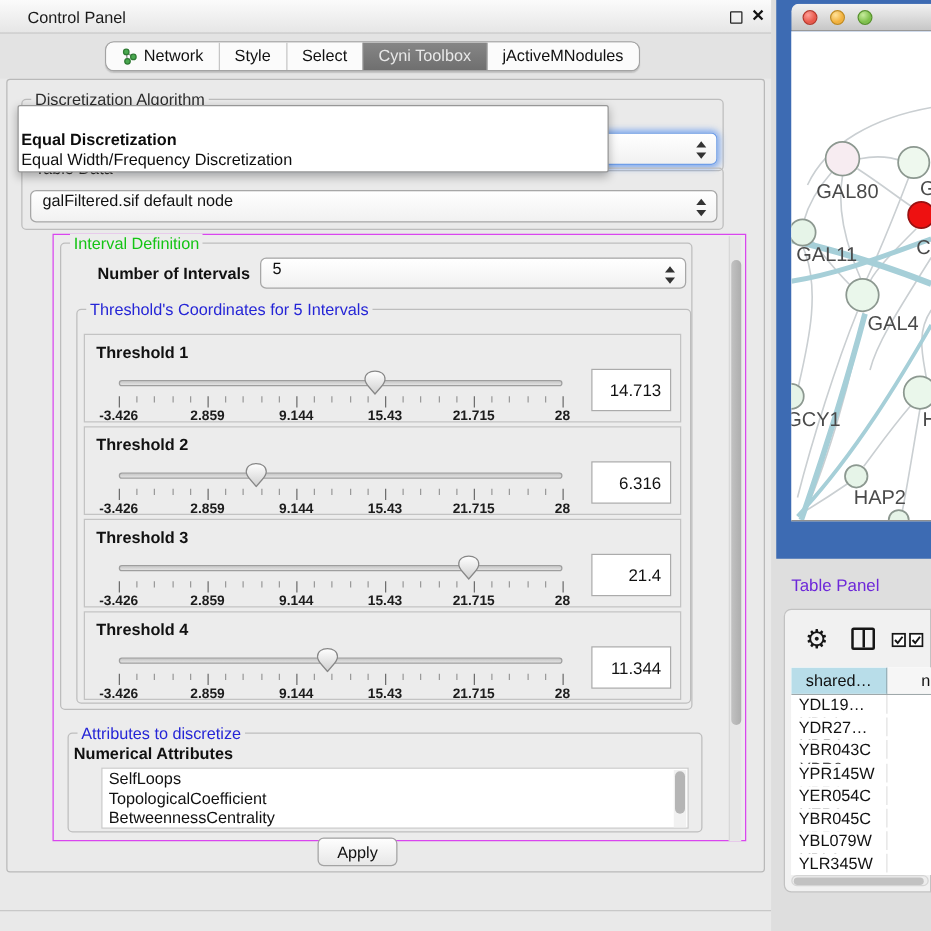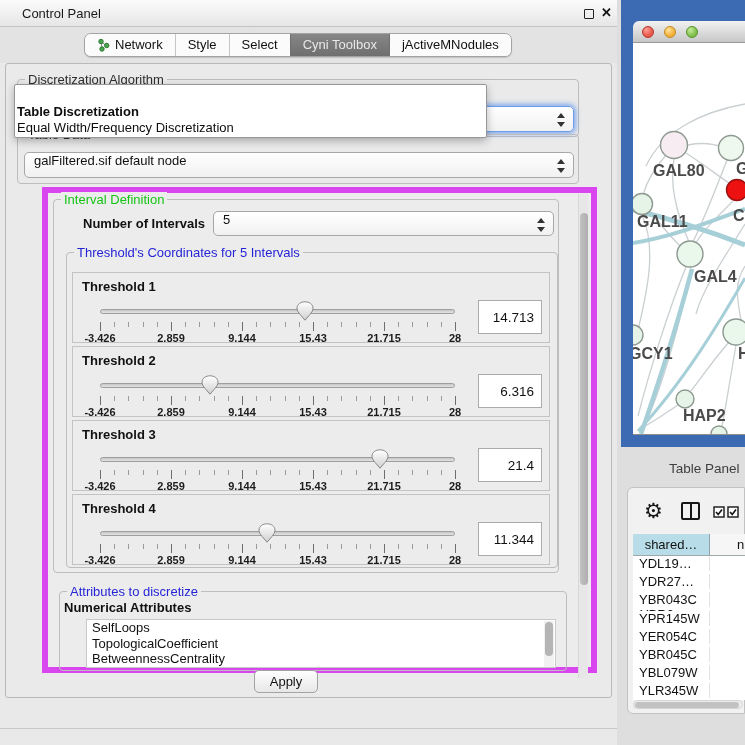--- a/index.html
+++ b/index.html
@@ -52,21 +52,21 @@
     background:#ffffff;border:1px solid #979797;border-radius:2px;box-shadow:0 3px 8px rgba(0,0,0,.28);}
   #algo-hint{position:absolute;left:0;right:0;top:4px;text-align:center;font-size:12.5px;color:#b4b4b4;}
   .pitem{position:absolute;left:2px;font-size:13px;color:#0d0d0d;white-space:nowrap;}
   .pitem.b{font-weight:bold;}
 
   #group-tabledata{left:11px;top:70px;width:562px;height:50px;}
   #combo-table{left:6px;top:17px;width:550px;}
 
   
   #viewport{position:absolute;left:36px;top:123px;width:555px;height:486px;
-    border:6px solid #d946ef;background:#ececec;}
+    border:1px solid #d946ef;background:#ececec;}
   #vscroll-track{position:absolute;right:3px;top:1px;width:10px;height:484px;background:#e7e7e7;
     border-left:1px solid #d8d8d8;}
   #vscroll-thumb{position:absolute;left:1px;top:19px;width:8px;height:372px;border-radius:4px;
     background:linear-gradient(90deg,#c2c2c2,#adadad);}
 
   #group-interval{left:5px;top:6px;width:506px;height:374px;background:#ececec;}
   #group-interval .grouplabel{background:#ececec;}
   #noi-label{position:absolute;left:29px;top:16px;font-size:13px;font-weight:bold;color:#111;}
   #combo-noi{left:159px;top:11px;width:341px;height:25px;}
   #group-thr{left:12px;top:52px;width:492px;height:316px;padding-left:20px;}
@@ -95,31 +95,31 @@
   #attr-thumb{position:absolute;left:1px;top:1px;width:8px;height:34px;border-radius:4px;background:#b5b5b5;}
 
   #apply-btn{position:absolute;left:248px;top:606px;width:64px;height:23px;border:1px solid #a3a3a3;
     border-radius:5px;background:linear-gradient(#fefefe,#e7e7e7);font-size:13px;color:#111;
     display:flex;align-items:center;justify-content:center;}
   #bottom-divider{position:absolute;left:0;top:728px;width:617px;height:1px;background:#c8c8c8;}
 
   
   #right-region{position:absolute;left:617px;top:0;width:128px;height:745px;background:#dedede;}
   #blue-frame{position:absolute;left:4px;top:0;width:124px;height:447px;background:#3d6bb3;}
-  #net-window{position:absolute;left:16px;top:21px;width:97px;height:414px;font-weight:bold;}
+  #net-window{position:absolute;left:16px;top:3px;width:97px;height:414px;}
   #net-titlebar{position:absolute;left:0;top:0;width:112px;height:22px;border-radius:6px 0 0 0;
     background:linear-gradient(#f2f2f2,#c7c7c7);border-bottom:1px solid #999;}
   .light{position:absolute;top:5px;width:12px;height:12px;border-radius:50%;}
   #light-red{left:9px;background:radial-gradient(circle at 35% 30%,#ff9f97,#e8594c 60%);border:1px solid #b5372c;}
   #light-yellow{left:31px;background:radial-gradient(circle at 35% 30%,#ffe29a,#f2b13d 60%);border:1px solid #c08a1e;}
   #light-green{left:53px;background:radial-gradient(circle at 35% 30%,#c7ec9d,#7fc04c 60%);border:1px solid #56922b;}
   #net-canvas{position:absolute;left:0;top:22px;width:112px;height:392px;background:#fff;
     border-bottom:1px solid #8f8f8f;overflow:hidden;}
 
-  #tp-title{position:absolute;left:16px;top:461px;font-size:13.5px;color:#404040;margin-left:36px;}
+  #tp-title{position:absolute;left:16px;top:461px;font-size:13.5px;color:#6d28d9;}
   #tp-panel{position:absolute;left:10px;top:487px;width:118px;height:227px;background:#f1f1f1;
     border:1px solid #c2c2c2;border-radius:6px 0 0 6px;}
   #tp-toolbar{position:absolute;left:0;top:8px;width:118px;height:34px;}
   #gear-icon{position:absolute;left:16px;top:2px;font-size:21px;color:#161616;font-family:"DejaVu Sans",sans-serif;line-height:26px;}
   #split-icon{position:absolute;left:53px;top:6px;width:19px;height:18px;border:2px solid #161616;border-radius:2px;}
   #split-icon:before{content:"";position:absolute;left:6.5px;top:0;width:2px;height:14px;background:#161616;}
   .check-icon{position:absolute;top:10px;}
   #check-a{left:85px;} #check-b{left:99px;}
 
   #tp-table{position:absolute;left:5px;top:46px;width:113px;height:166px;background:#fff;overflow:hidden;}
@@ -183,21 +183,21 @@
   <div id="cp-content">
 
     <div id="group-algo" class="groupbox">
       <span class="grouplabel">Discretization Algorithm</span>
       <div id="combo-algo" class="combo focused">
         <span class="stepper"></span>
       </div>
     </div>
 
     <div id="algo-popup">
-    <div class="pitem b" style="top: 19px;">Table Discretization</div>
+    <div class="pitem b" style="top: 19px;">Equal Discretization</div>
         <div class="pitem" style="top: 35px;">Equal Width/Frequency Discretization</div>
       </div>
 
     <div id="group-tabledata" class="groupbox">
       <span class="grouplabel">Table Data</span>
       <div id="combo-table" class="combo">
         <span>galFiltered.sif default node</span>
         <span class="stepper"></span>
       </div>
     </div>

